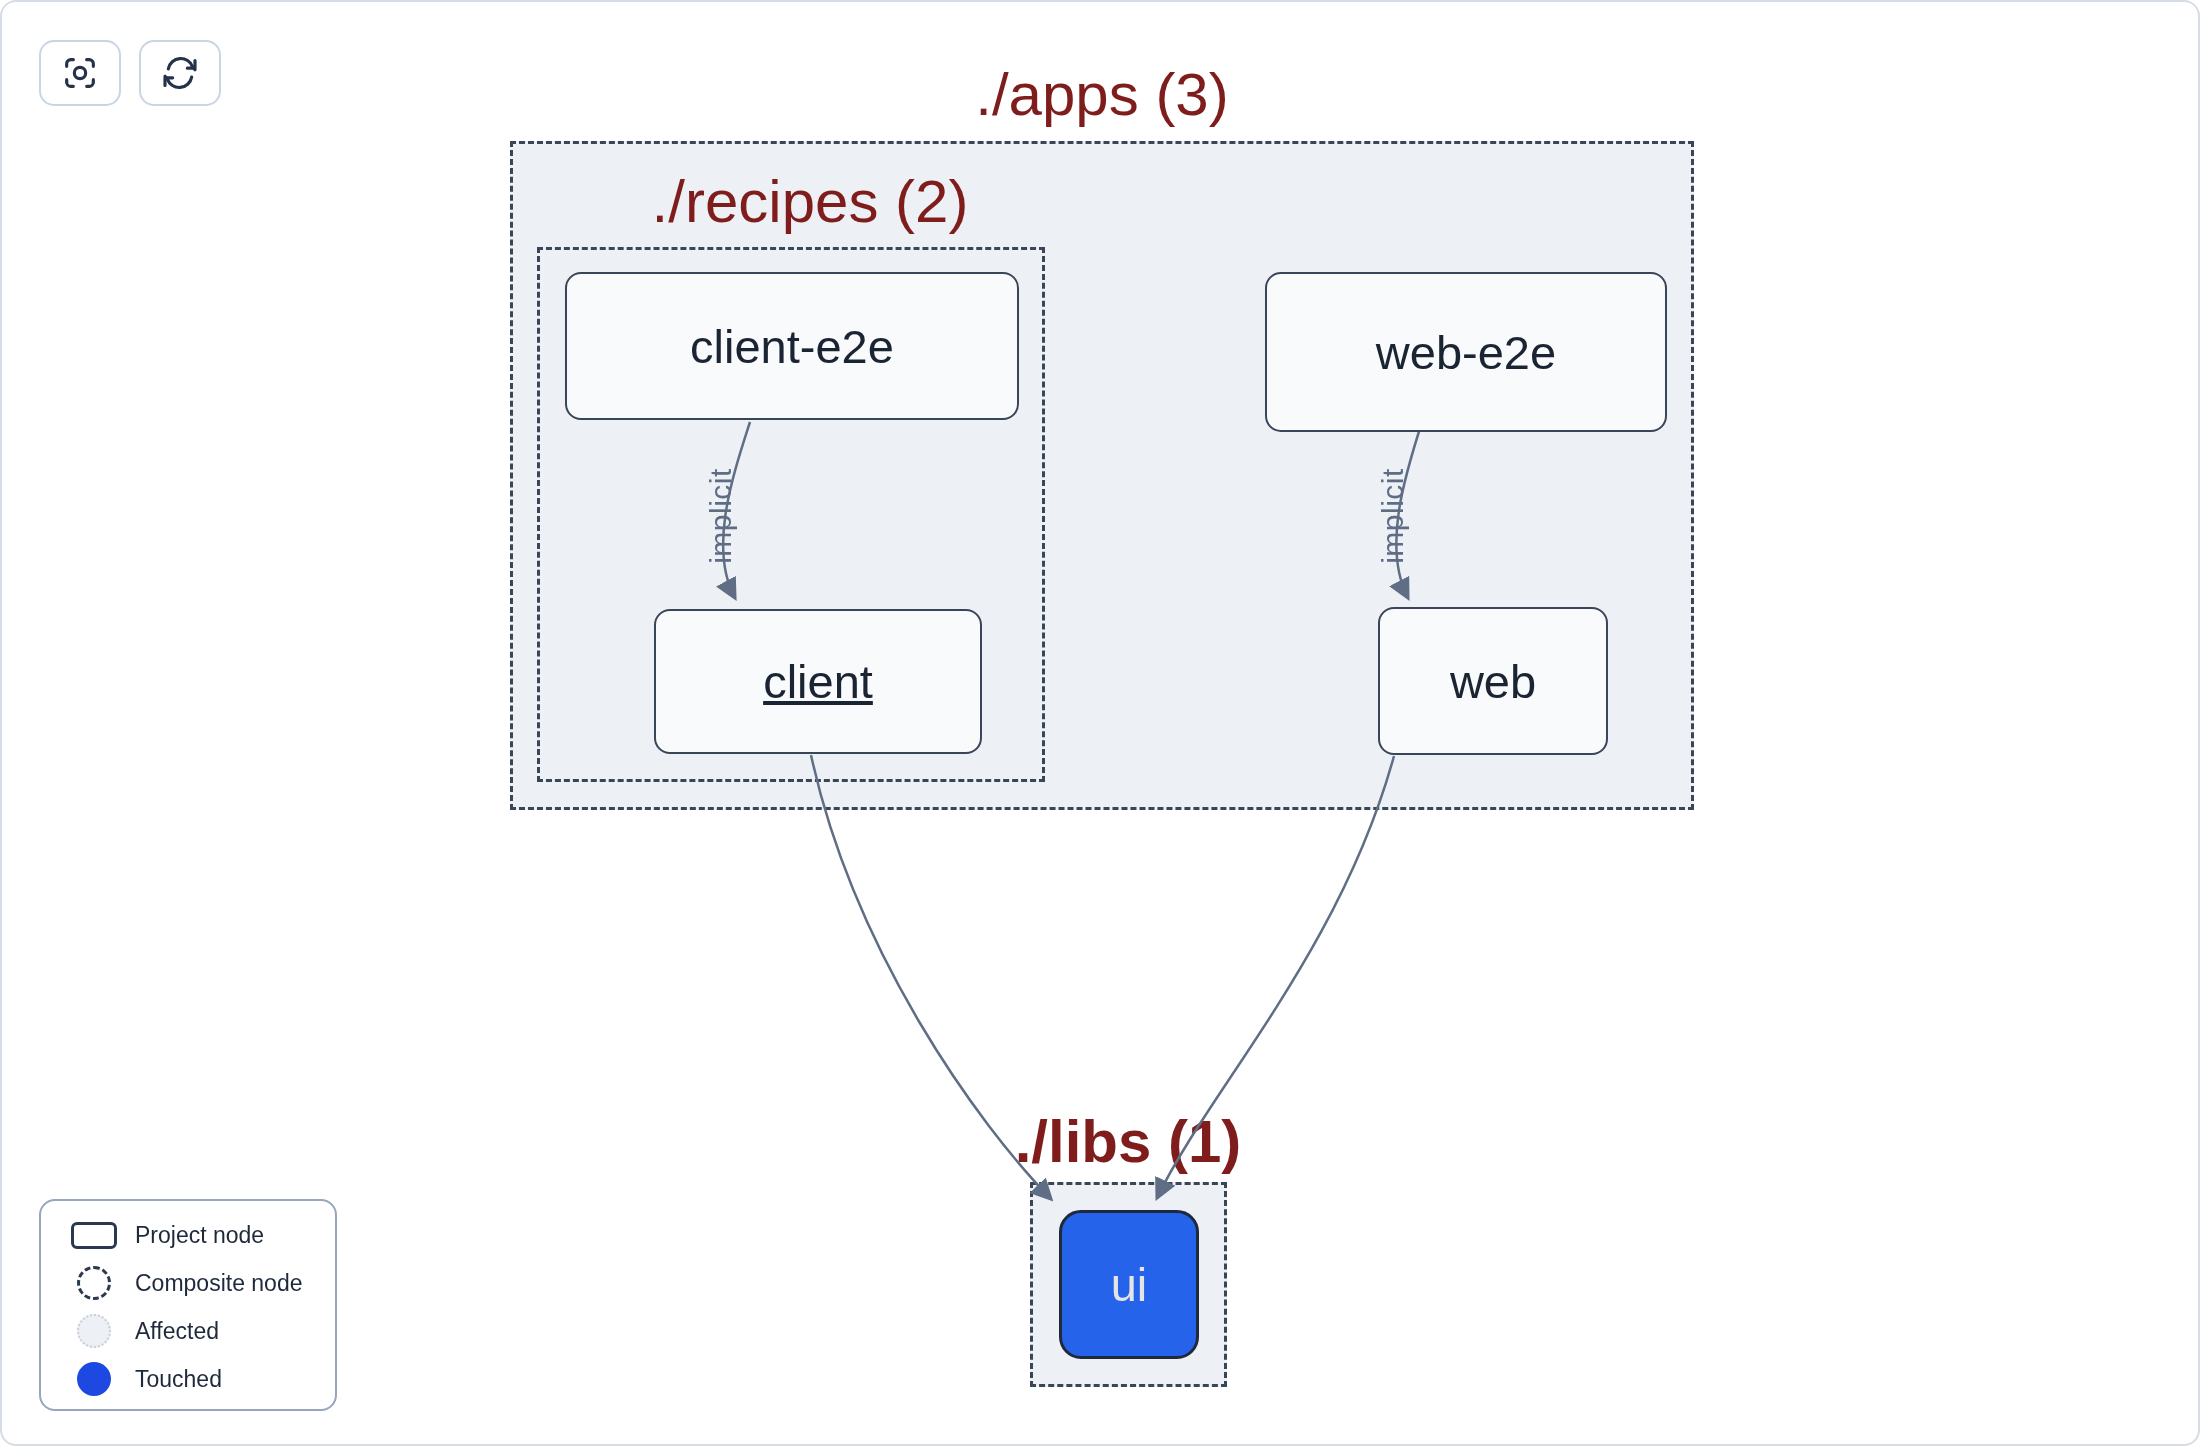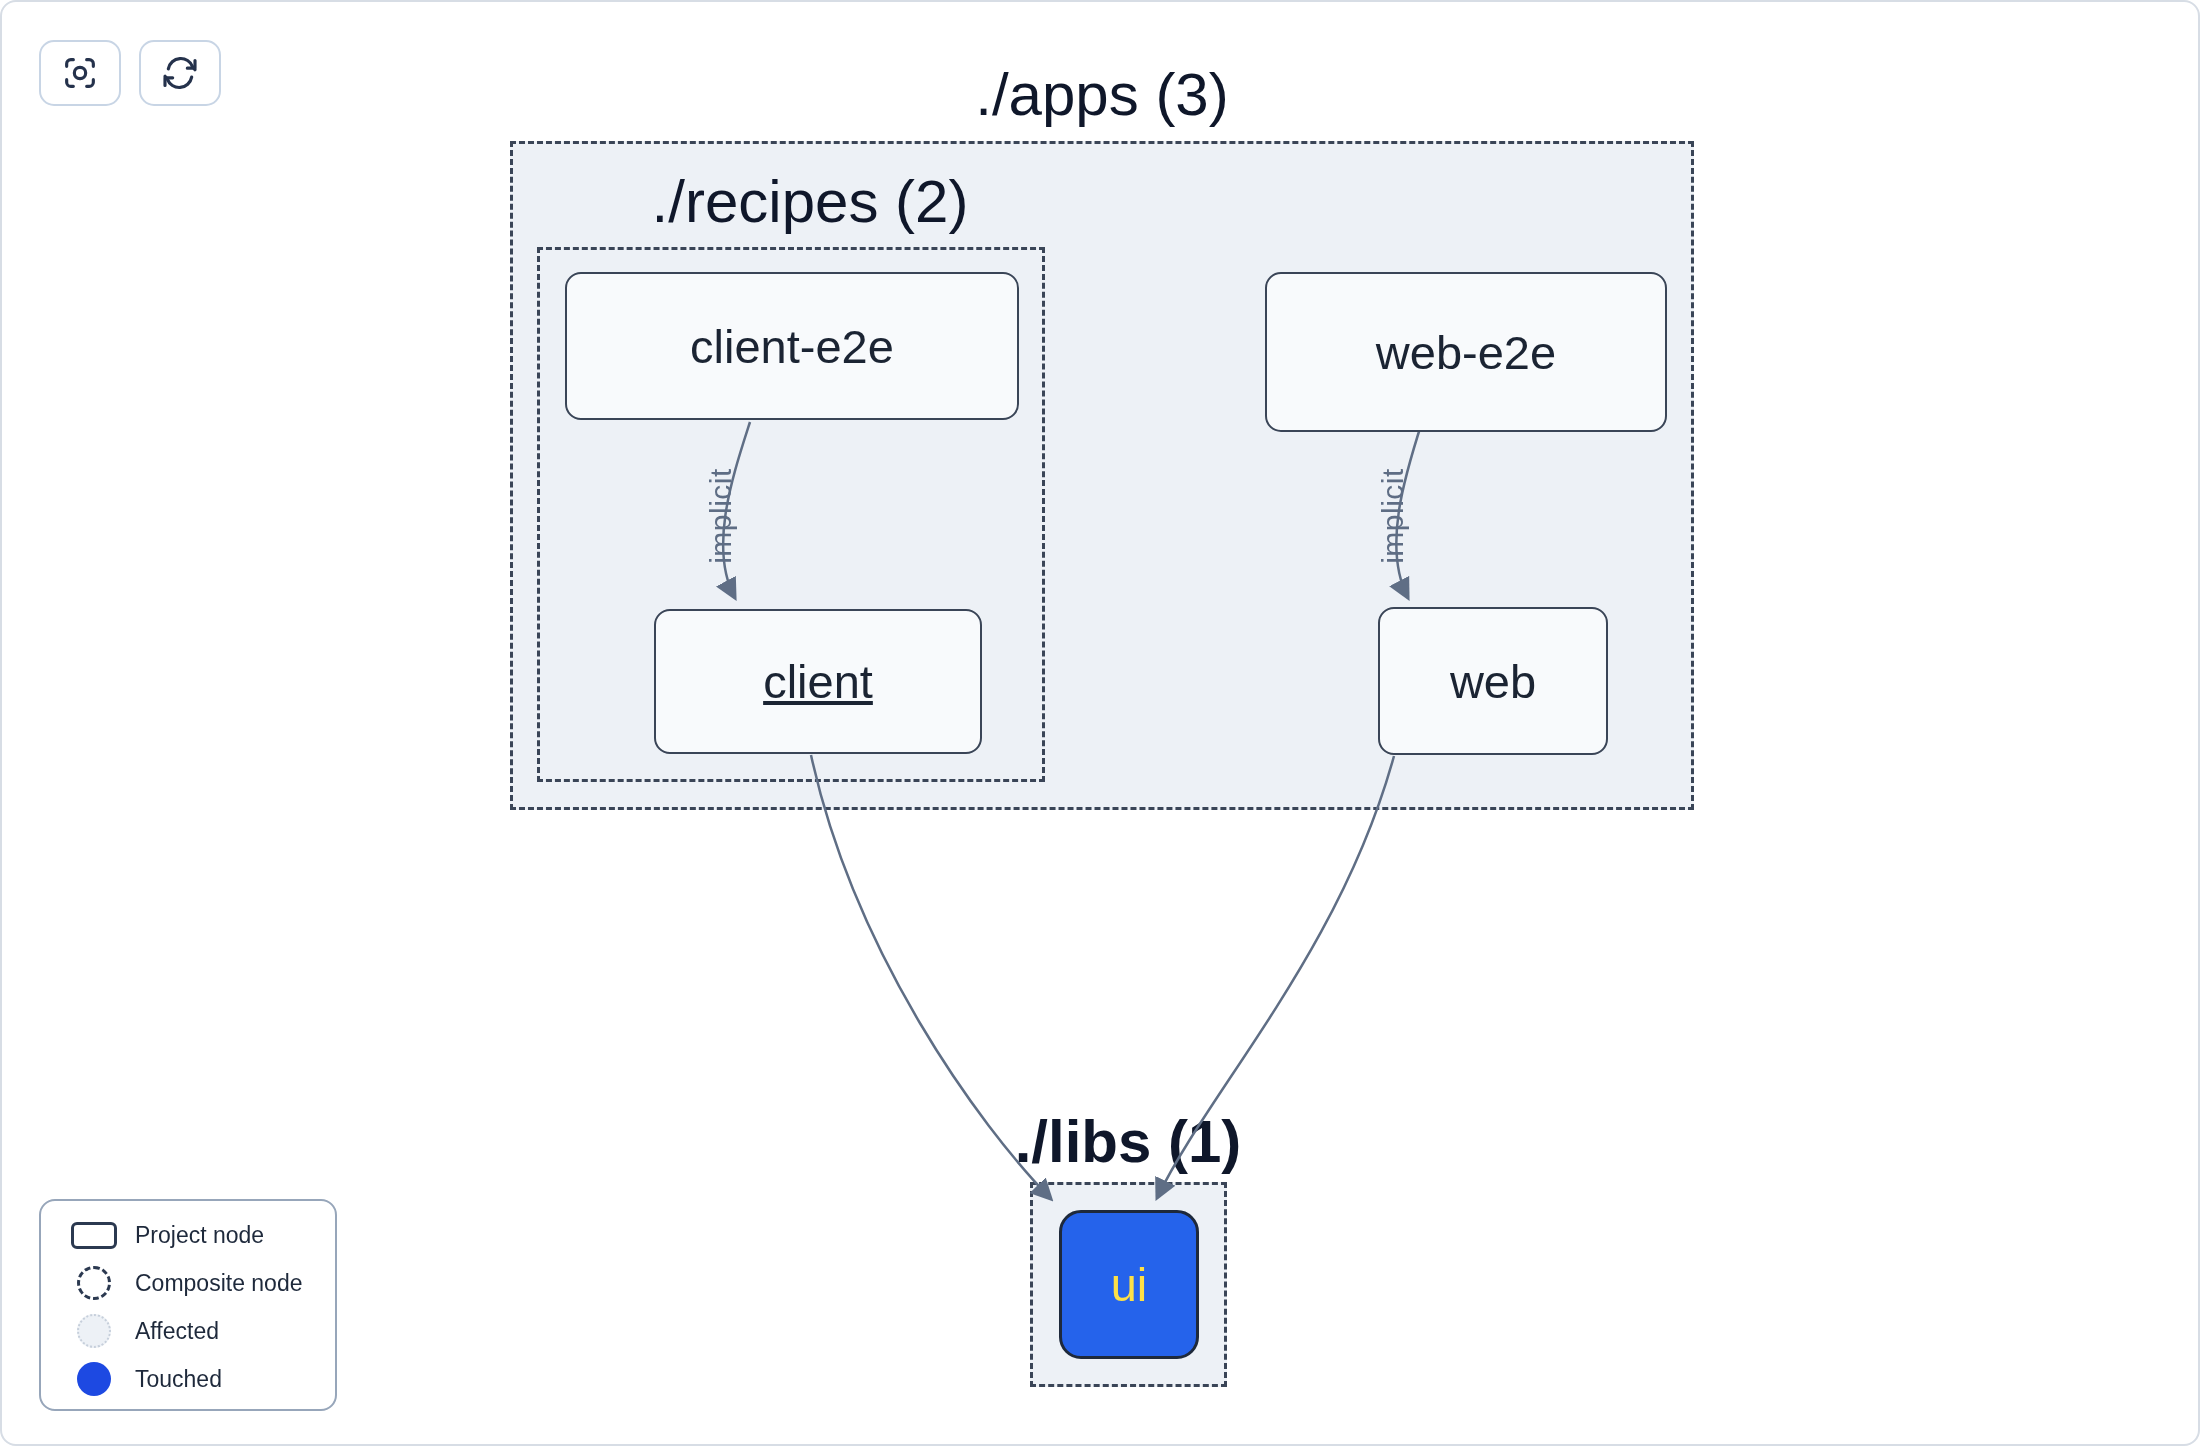--- a/index.html
+++ b/index.html
@@ -20,21 +20,21 @@
   
   .group{
     position:absolute;background:#edf1f6;border:3px dashed #3a4557;
     box-sizing:border-box;cursor:pointer;
   }
   .group-apps{left:508px;top:139px;width:1184px;height:669px;}
   .group-recipes{left:535px;top:245px;width:508px;height:535px;}
   .group-libs{left:1028px;top:1180px;width:197px;height:205px;}
   .group-label{
     position:absolute;transform:translateX(-50%);white-space:nowrap;
-    font-size:60px;color:#0f172a;z-index:5;line-height:1.15;
+    font-size:60px;color:#7f1d1d;z-index:5;line-height:1.15;
   }
   .label-apps{left:1100px;top:58px;}
   .label-recipes{left:780px;top:165px;margin-left:28px;}
   .label-libs{left:1126px;top:1105px;font-weight:bold;}
   
   .edges{position:absolute;left:0;top:0;z-index:10;pointer-events:none;}
   .edges path.edge{stroke:#5f6e85;stroke-width:2.5;fill:none;pointer-events:stroke;cursor:pointer;}
   .edge-label{
     position:absolute;z-index:12;font-size:30px;color:#5e6d84;
     white-space:nowrap;letter-spacing:0.5px;
@@ -47,21 +47,21 @@
     position:absolute;background:#f8fafc;border:2.5px solid #3a4557;
     border-radius:16px;box-sizing:border-box;display:flex;align-items:center;
     justify-content:center;font-size:47px;color:#1b2433;z-index:20;cursor:pointer;
   }
   .node-client-e2e{left:563px;top:270px;width:454px;height:148px;}
   .node-web-e2e{left:1263px;top:270px;width:402px;height:160px;}
   .node-client{left:652px;top:607px;width:328px;height:145px;text-decoration:underline;}
   .node-web{left:1376px;top:605px;width:230px;height:148px;}
   .node-ui{
     left:1057px;top:1208px;width:140px;height:149px;
-    background:#2563eb;border:3px solid #1e293b;border-radius:22px;color:#fde047;
+    background:#2563eb;border:3px solid #1e293b;border-radius:22px;color:#e5e5e5;
   }
   
   .legend{
     position:absolute;left:37px;top:1197px;width:298px;height:212px;
     background:#ffffff;border:2px solid #97a6ba;border-radius:16px;
     box-sizing:border-box;z-index:40;padding-top:10px;
   }
   .legend-row{display:flex;align-items:center;height:48px;padding-left:24px;}
   .legend-swatch{width:58px;display:flex;justify-content:center;align-items:center;}
   .legend-text{margin-left:12px;font-size:23px;color:#1e293b;}

